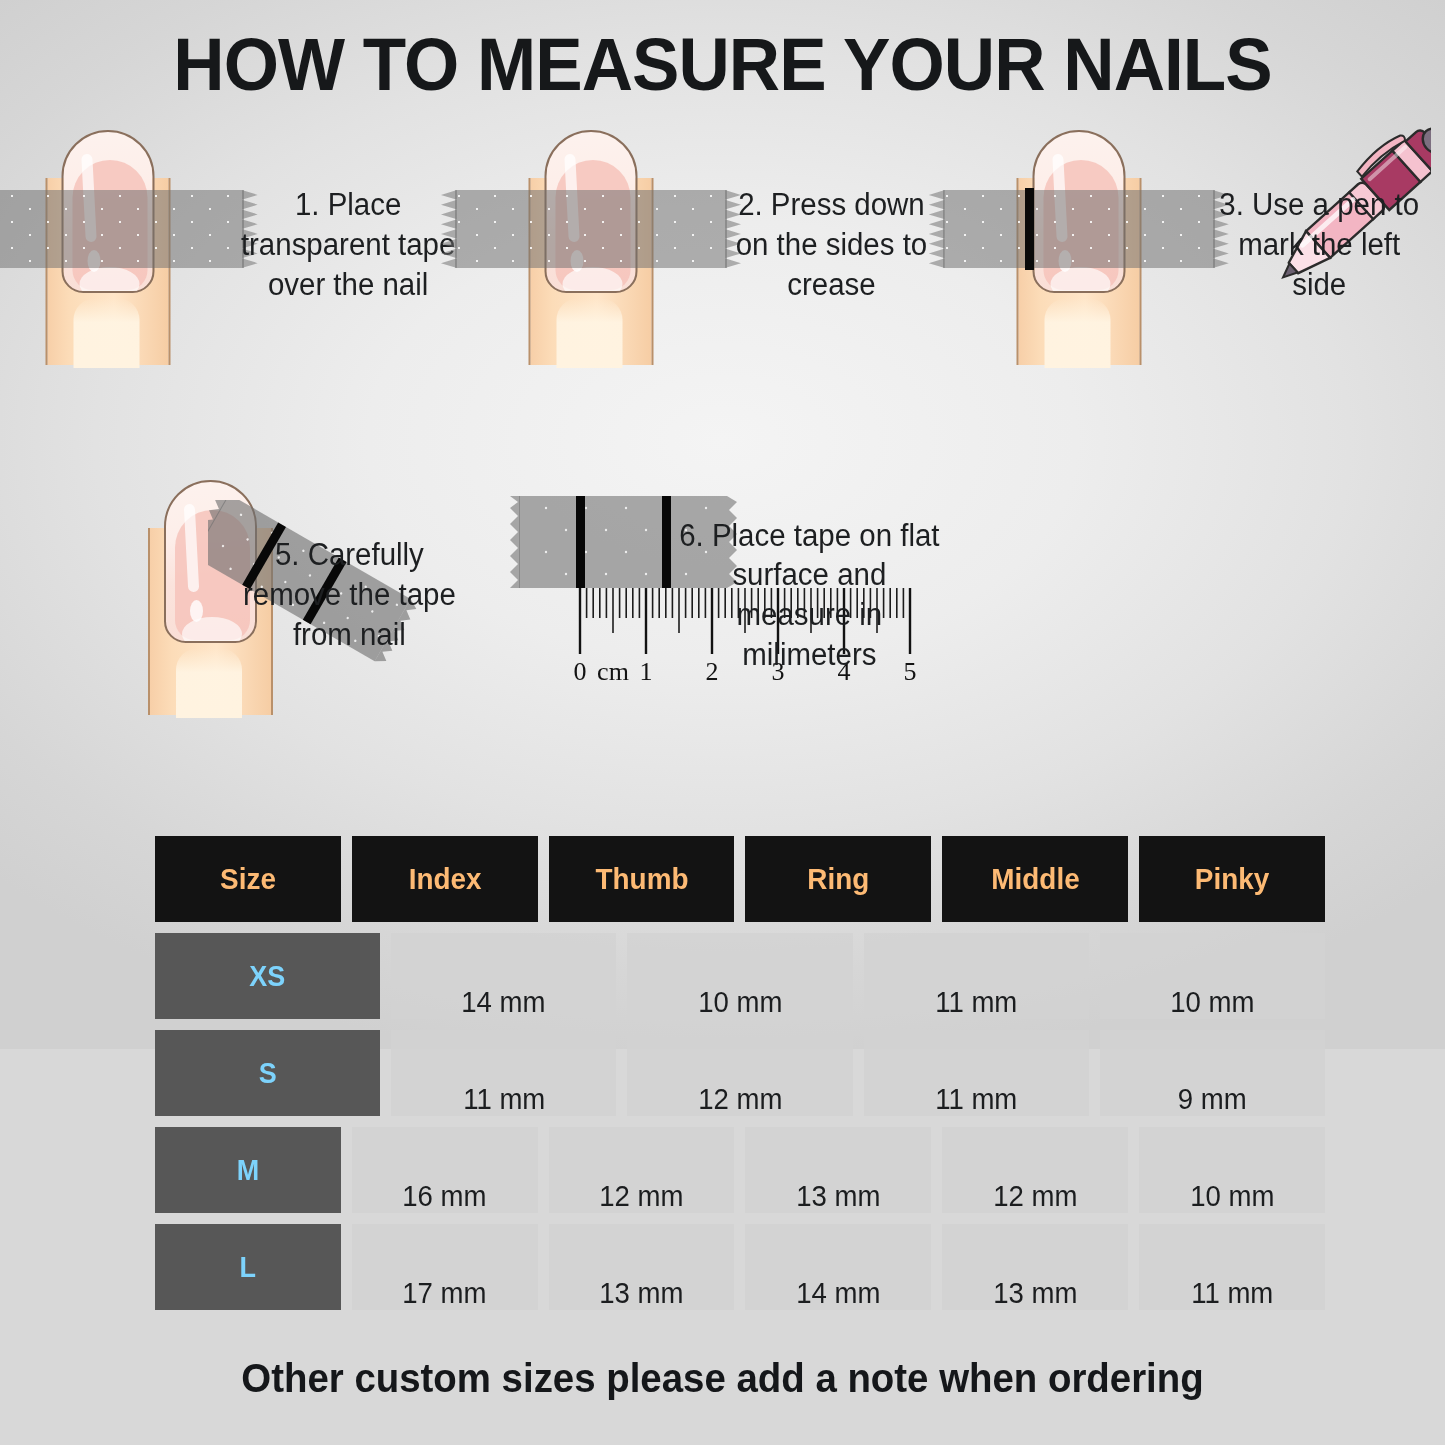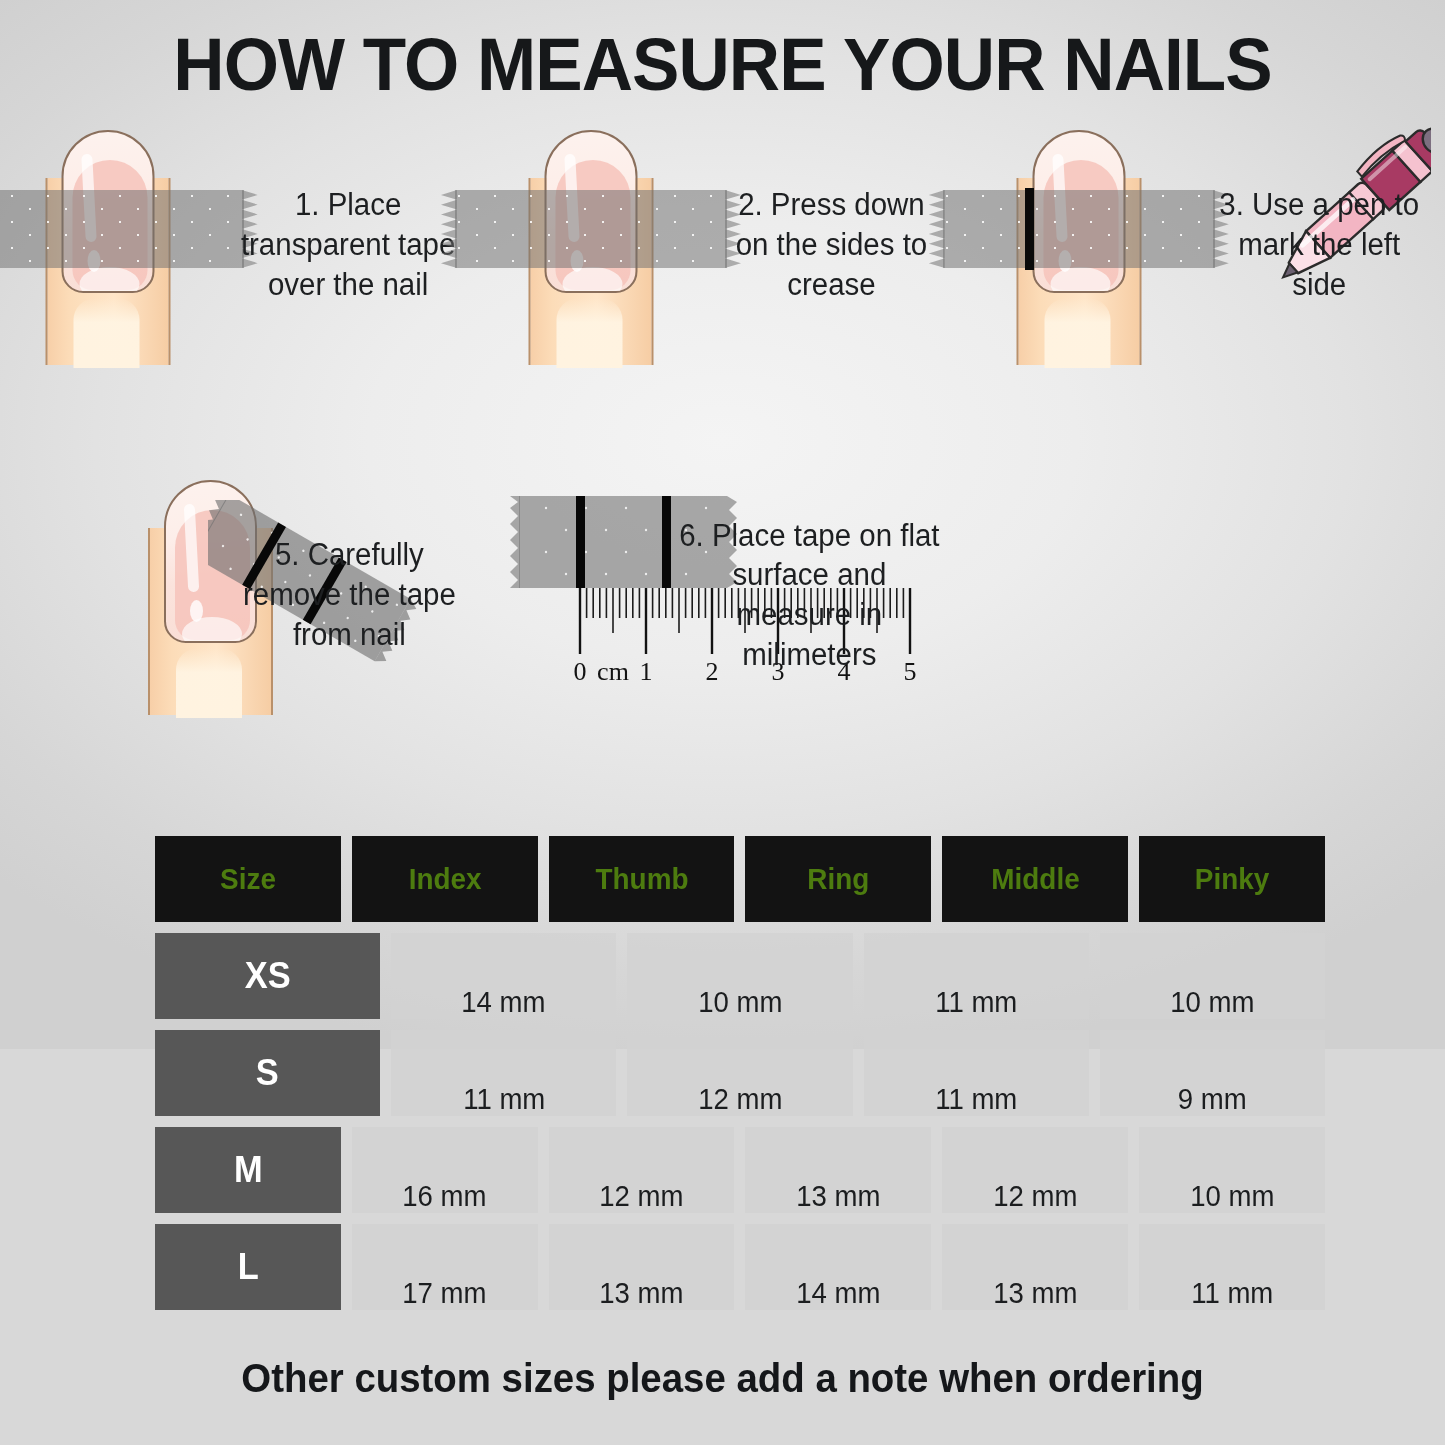--- a/index.html
+++ b/index.html
@@ -144,28 +144,28 @@
   }
 
   
   .table{
     position:absolute;left:155px;top:836px;width:1170px;
   }
   .trow{display:flex;gap:11px;margin-bottom:11px;}
   .th{
     flex:1;height:86px;background:#131313;
     display:flex;align-items:center;justify-content:center;
-    color:#4d7c0f;font-weight:bold;font-size:30px;
+    color:#fdba74;font-weight:bold;font-size:30px;
     transform:scaleX(1);
   }
   .th span{transform:scaleX(0.93);display:inline-block;}
   .sizecell{
     flex:1;height:86px;background:#575757;
     display:flex;align-items:center;justify-content:center;
-    color:#ffffff;font-weight:bold;font-size:37px;
+    color:#7dd3fc;font-weight:bold;font-size:29px;
   }
   .sizecell span{transform:scaleX(0.93);display:inline-block;}
   .cell{
     flex:1;height:86px;background:rgba(210,210,210,.85);
     display:flex;align-items:flex-end;justify-content:center;
     color:#1b1d1f;font-size:29px;
   }
   .cell span{transform:scaleX(0.95);display:inline-block;}
 
   .footer{

